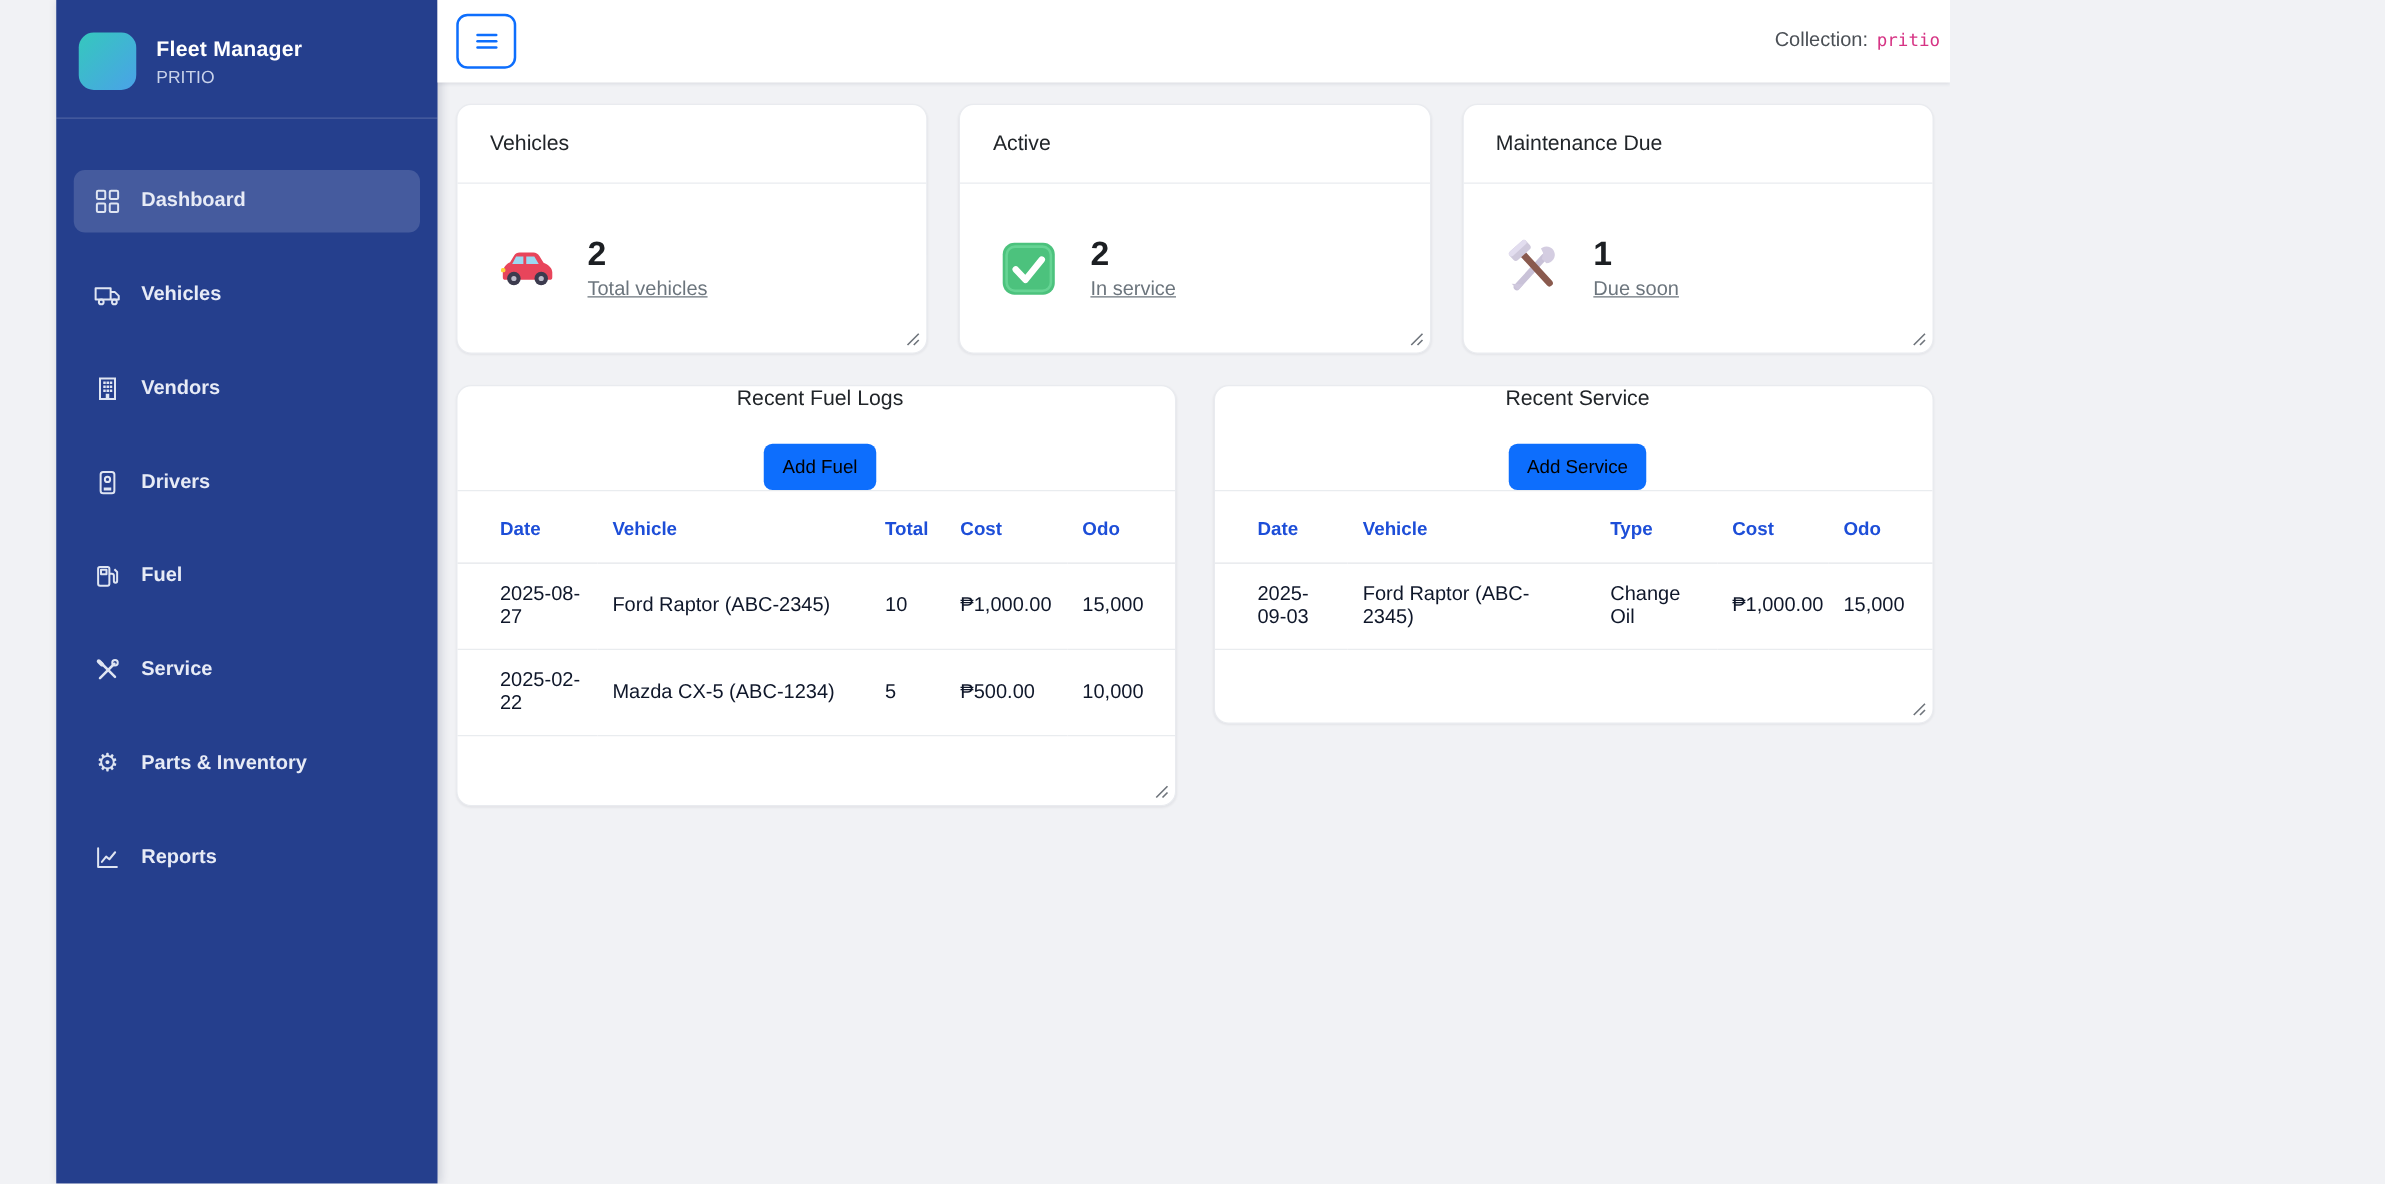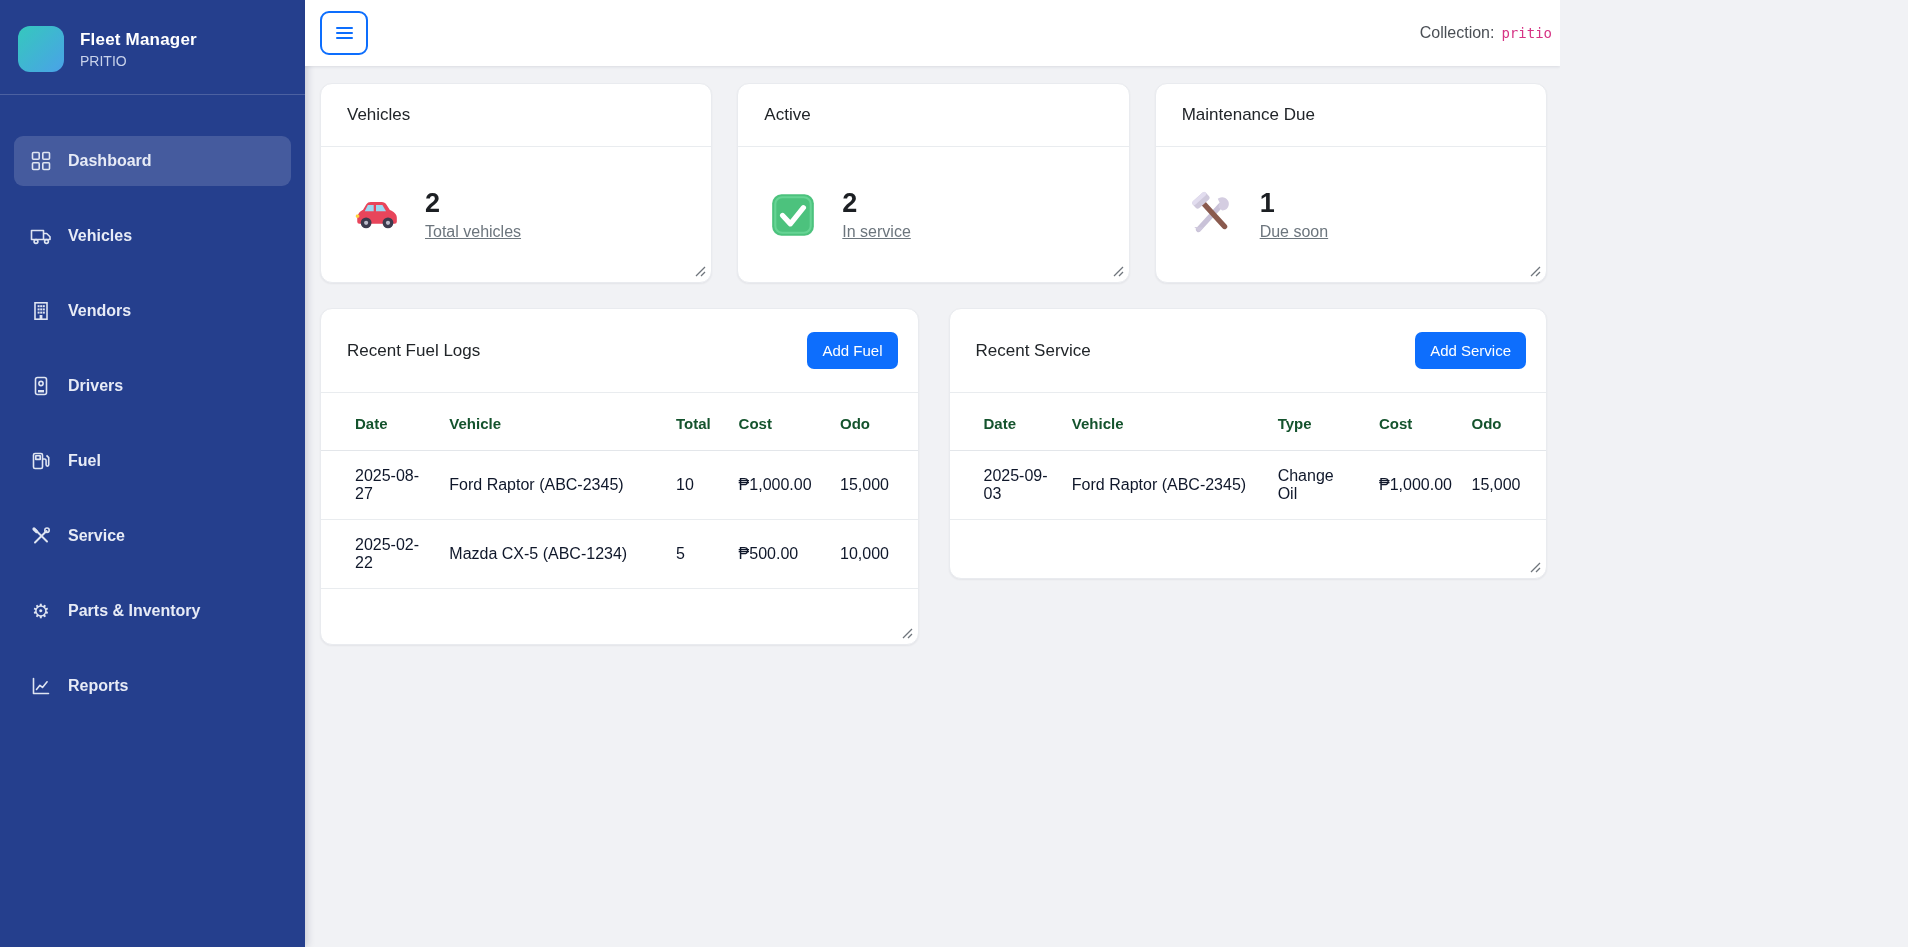--- a/index.html
+++ b/index.html
@@ -1,17 +1,17 @@
 <!DOCTYPE html>
 <html><head>
 <meta charset="utf-8">
 <style>
   html,body{margin:0;padding:0;background:#f1f2f5;}
   *{box-sizing:border-box;}
-  .app{width:1560px;height:947px;display:flex;font-family:"Liberation Sans","DejaVu Sans",sans-serif;background:#f1f2f5;overflow:hidden;}
+  .app{width:1560px;height:947px;display:flex;font-family:"Liberation Sans","DejaVu Sans",sans-serif;background:#f1f2f5;overflow:hidden;padding-left:45px;}
 
   
   .sidebar{width:305px;flex-shrink:0;background:#253f8d;color:#fff;box-shadow:2px 0 8px rgba(10,20,60,.18);display:flex;flex-direction:column;}
   .brand{display:flex;align-items:center;gap:16px;padding:26px 18px 22px;}
   .brand-logo{width:46px;height:46px;border-radius:12px;background:linear-gradient(135deg,#35c8bd 0%,#4aa2e8 100%);flex-shrink:0;}
   .brand-title{font-size:17px;font-weight:bold;letter-spacing:.2px;}
   .brand-subtitle{font-size:14px;color:#c8d2ea;margin-top:3px;}
   .sidebar-divider{height:1px;background:rgba(255,255,255,.18);}
   .nav{padding:16px 14px;}
   .nav-item{display:flex;align-items:center;gap:16px;padding:14px 16px;border-radius:9px;margin-bottom:8px;color:#e7ebf6;font-size:16px;font-weight:600;cursor:pointer;margin-top:25px;}
@@ -37,24 +37,24 @@
   .stats-row{display:grid;grid-template-columns:repeat(3,1fr);gap:25px;margin-bottom:25px;}
   .stat-card{height:200px;}
   .card-header{padding:0 26px;border-bottom:1px solid #e9ecef;display:flex;align-items:center;font-size:17px;color:#212529;}
   .stat-card .card-header{height:63px;}
   .stat-body{display:flex;align-items:center;gap:24px;padding:0 30px;height:136px;}
   .stat-icon{width:50px;height:50px;flex-shrink:0;}
   .stat-value{font-size:27px;font-weight:bold;color:#1c1f23;line-height:1.1;}
   .stat-caption{font-size:16px;color:#6c757d;margin-top:5px;text-decoration:underline;}
 
   .tables-row{display:grid;grid-template-columns:1fr 1fr;gap:30px;align-items:start;}
-  .table-card .card-header{height:84px;justify-content:space-between;padding:0 20px 0 26px;border-bottom:1px solid #e9ecef;}
-  .btn-primary{background:#0d6efd;color:#ffffff;border:none;border-radius:7px;padding:10px 15px;font-size:15px;font-family:inherit;cursor:pointer;}
+  .table-card .card-header{height:84px;justify-content:space-between;padding:0 20px 0 26px;border-bottom:1px solid #e9ecef;flex-direction:column;}
+  .btn-primary{background:#0d6efd;color:#000000;border:none;border-radius:7px;padding:10px 15px;font-size:15px;font-family:inherit;cursor:pointer;}
   table{width:100%;border-collapse:collapse;table-layout:fixed;}
-  th{text-align:left;font-size:15px;font-weight:bold;color:#14532d;padding:22px 12px 18px;border-bottom:1px solid #e3e6ea;}
+  th{text-align:left;font-size:15px;font-weight:bold;color:#1d4ed8;padding:22px 12px 18px;border-bottom:1px solid #e3e6ea;}
   td{font-size:16px;color:#0f172a;padding:16px 12px;border-bottom:1px solid #e9ecef;}
   th:first-child,td:first-child{padding-left:34px;}
   .pad-lg{height:55px;}
   .pad-sm{height:58px;}
 </style>
 </head>
 <body>
 
 <div class="app">
 

